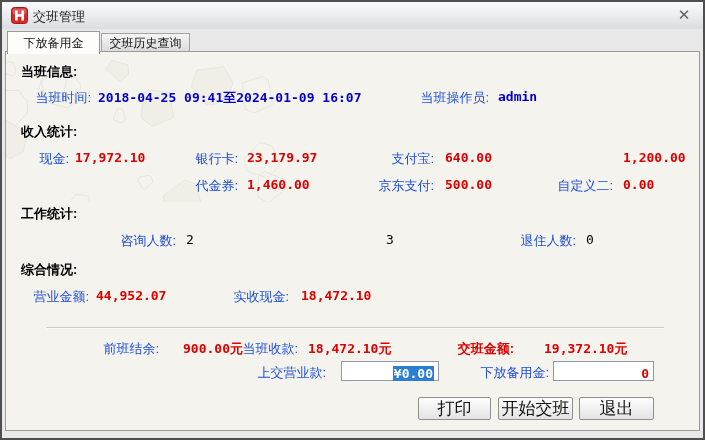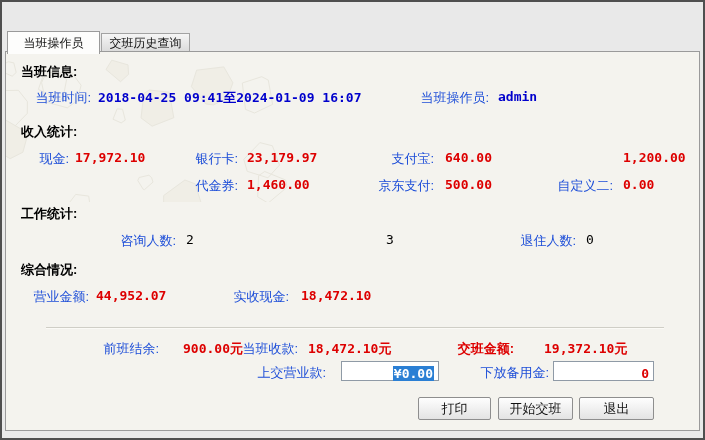--- a/index.html
+++ b/index.html
@@ -25,31 +25,42 @@
   .lbl-box{position:absolute;text-align:right;font-size:13px;color:#1d4ed8;white-space:nowrap;}
   .val{font-family:"DejaVu Sans Mono","Liberation Mono",monospace;font-size:13px;font-weight:bold;color:#dd0000;}
   .val-blue{font-family:"DejaVu Sans Mono","Liberation Mono",monospace;font-size:13px;font-weight:bold;color:#0000cc;}
   .val-black{font-family:"DejaVu Sans Mono","Liberation Mono",monospace;font-size:13px;color:#000;}
   .sep{position:absolute;height:1px;background:#cfcec6;border-bottom:1px solid #fbfaf6;}
   .red-bold-label{font-size:13px;font-weight:bold;color:#dd0000;}
   .field{position:absolute;box-sizing:border-box;height:20px;background:#fff;border:1px solid #8f9aa6;
     text-align:right;padding:2px 4px 0 4px;}
   .field .sel{background:#2a7fd4;color:#fff;font-family:"DejaVu Sans Mono",monospace;
     font-size:13px;font-weight:bold;padding:0 1px;}
-  .btn{position:absolute;box-sizing:border-box;height:23px;font-size:13px;color:#111;text-align:center;
+  .btn{position:absolute;box-sizing:border-box;height:23px;font-size:17px;color:#111;text-align:center;
     line-height:21px;background:linear-gradient(#fefefe,#e3e3e3);border:1px solid #8e8e8e;border-radius:2px;}
 </style>
 </head>
 <body>
 
 <div class="window">
 
+  <div class="titlebar">
+    <svg class="app-icon" viewBox="0 0 17 17">
+      <rect x="0.5" y="0.5" width="16" height="16" rx="3" fill="#d42a2a" stroke="#9e1c1c"></rect>
+      <rect x="1.5" y="1.5" width="14" height="6" rx="2" fill="#ffffff" opacity="0.22"></rect>
+      <rect x="4" y="3.5" width="2.6" height="10" fill="#fff"></rect>
+      <rect x="10.4" y="3.5" width="2.6" height="10" fill="#fff"></rect>
+      <rect x="4" y="7.2" width="9" height="2.6" fill="#fff"></rect>
+    </svg>
+    <span class="title-text">交班管理</span>
+    <div class="close-btn">✕</div>
+  </div>
 
   <div class="tabstrip">
-    <div class="tab active">当班操作员</div>
+    <div class="tab active">下放备用金</div>
     <div class="tab inactive">交班历史查询</div>
   </div>
 
   <div class="panel">
     <svg class="texture" id="texture">
         <polygon points="422.0,210.5 407.0,218.2 392.6,213.5 386.1,203.9 387.6,187.7 405.4,176.8 422.5,185.2" fill="#f0eee6" stroke="#e8e6dd" stroke-width="1"></polygon>
         <polygon points="507.5,256.3 489.2,266.1 482.8,253.4 492.8,242.9 503.3,245.8" fill="none" stroke="#e8e6dd" stroke-width="1"></polygon>
         <polygon points="600.4,29.5 596.6,32.9 577.3,33.3 568.3,14.8 570.3,8.4 586.9,-1.2 603.3,9.4" fill="#f0eee6" stroke="#e8e6dd" stroke-width="1"></polygon>
         <polygon points="195.3,199.7 188.7,203.3 182.7,199.2 184.1,191.4 190.6,189.4 193.9,191.1" fill="#f0eee6" stroke="#e8e6dd" stroke-width="1"></polygon>
         <polygon points="307.0,351.1 303.8,356.0 292.7,355.9 290.0,352.5 290.7,343.7 303.5,341.4 305.3,343.0" fill="none" stroke="#e8e6dd" stroke-width="1"></polygon>

